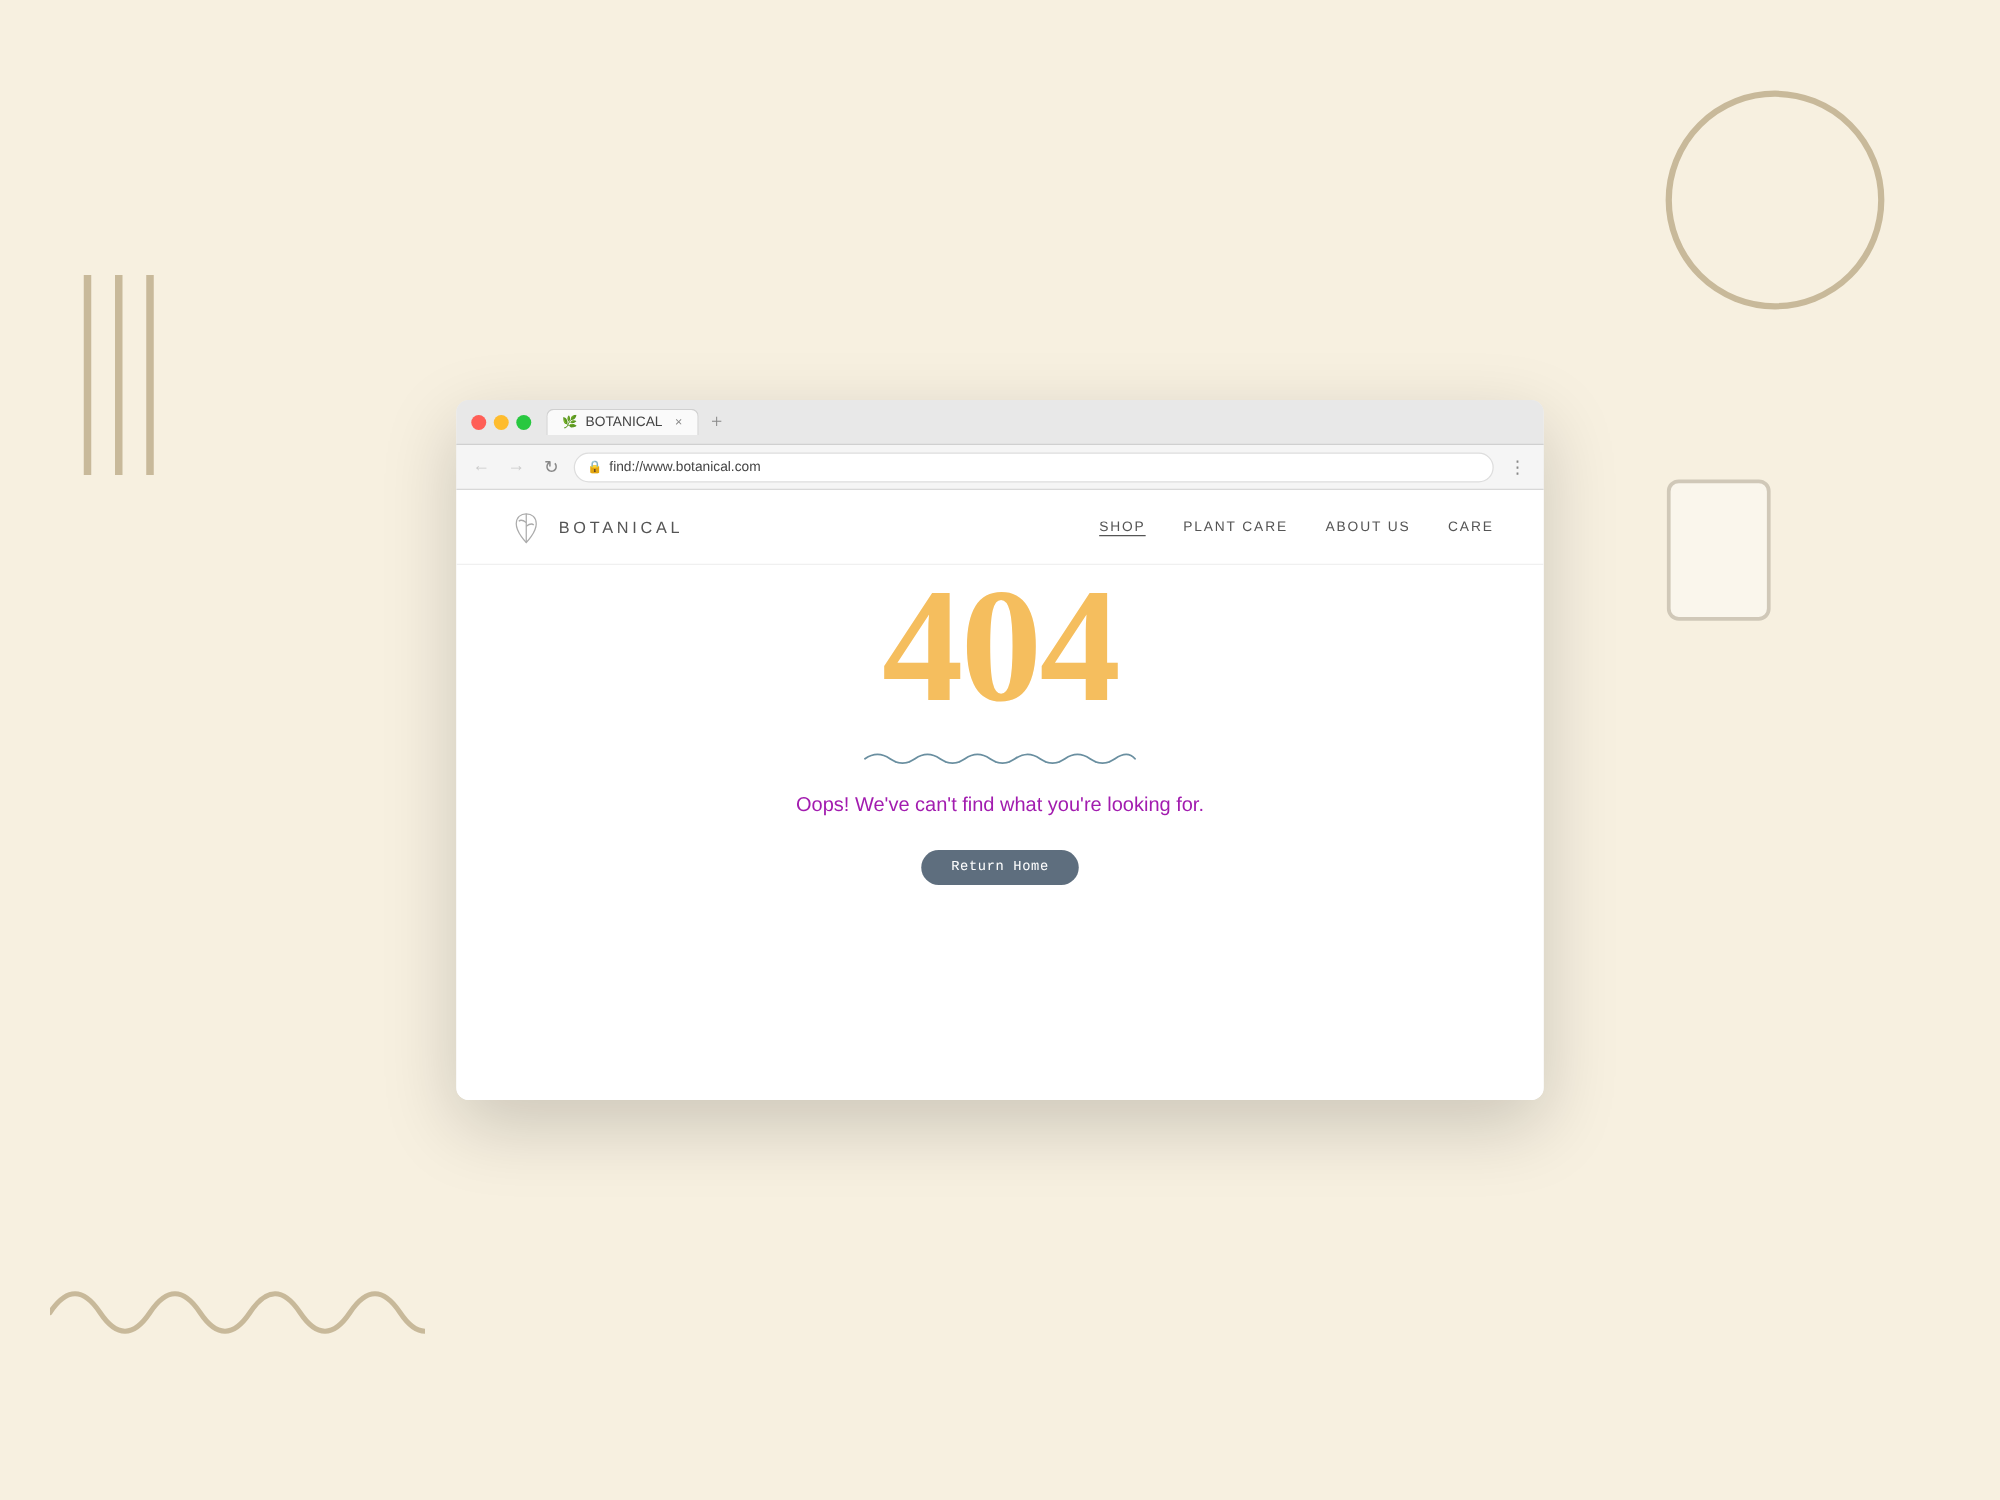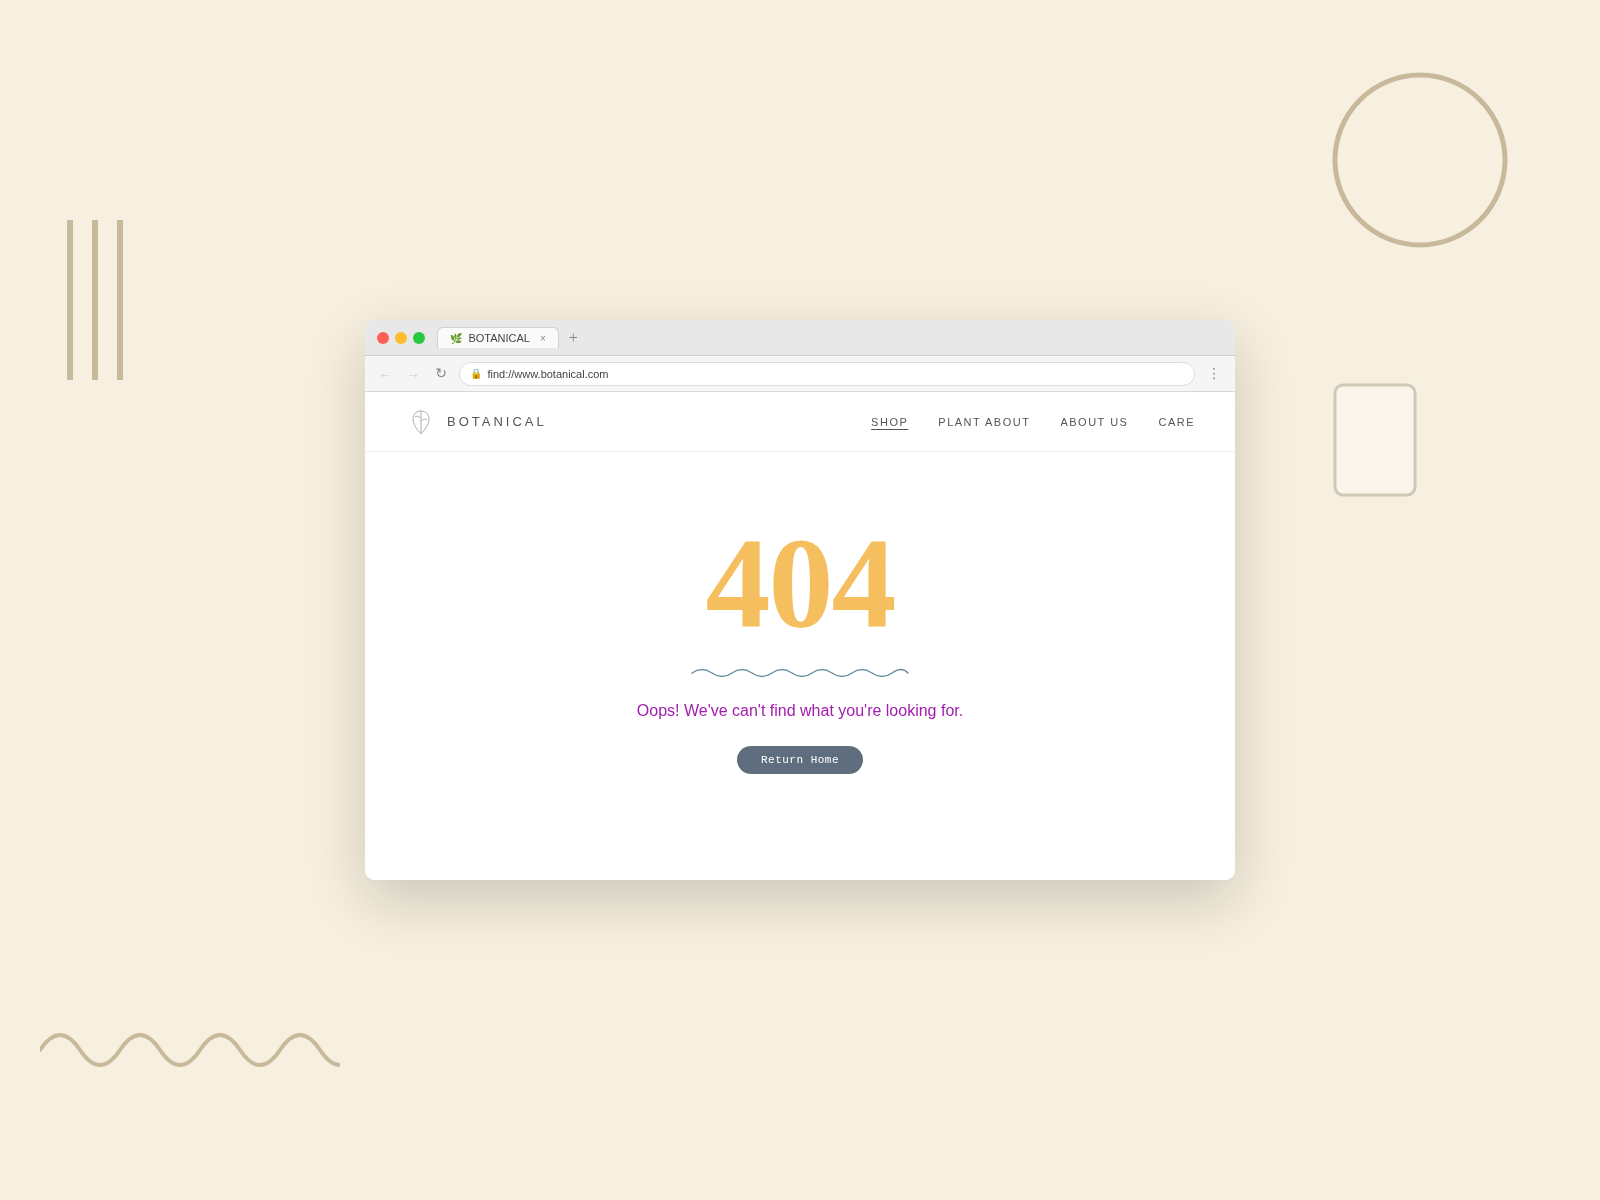--- a/index.html
+++ b/index.html
@@ -242,21 +242,20 @@
       text-decoration: underline;
       text-underline-offset: 3px;
     }
 
     
     .site-main {
       flex: 1;
       display: flex;
       flex-direction: column;
       align-items: center;
-      justify-content: center;
       background: white;
       gap: 16px;
       padding-bottom: 40px;
     }
 
     .error-code {
       font-size: 130px;
       font-weight: 700;
       color: #f5be5e;
       line-height: 1;
@@ -349,21 +348,21 @@
         <svg class="logo-icon" viewBox="0 0 32 32" fill="none" xmlns="http://www.w3.org/2000/svg">
           <path d="M16 28 C16 28 8 20 8 13 C8 8 11.5 5 16 5 C20.5 5 24 8 24 13 C24 20 16 28 16 28Z" stroke="#888" stroke-width="1" fill="none"></path>
           <path d="M16 12 C16 12 12 9 10 11" stroke="#888" stroke-width="1" fill="none"></path>
           <path d="M16 15 C16 15 20 12 22 14" stroke="#888" stroke-width="1" fill="none"></path>
           <line x1="16" y1="5" x2="16" y2="28" stroke="#888" stroke-width="1"></line>
         </svg>
         <span class="logo-text">BOTANICAL</span>
       </div>
       <nav class="site-nav">
         <a class="nav-item active">SHOP</a>
-        <a class="nav-item">PLANT ABOUT</a>
+        <a class="nav-item">PLANT CARE</a>
         <a class="nav-item">ABOUT US</a>
         <a class="nav-item">CARE</a>
       </nav>
     </header>
 
     <main class="site-main">
       <div class="error-code">404</div>
 
       <svg class="wavy-divider" viewBox="0 0 220 18" fill="none" xmlns="http://www.w3.org/2000/svg">
         <path d="M2 9 Q12 2 22 9 Q32 16 42 9 Q52 2 62 9 Q72 16 82 9 Q92 2 102 9 Q112 16 122 9 Q132 2 142 9 Q152 16 162 9 Q172 2 182 9 Q192 16 202 9 Q212 2 218 9" stroke="#6a8fa0" stroke-width="1.5" fill="none" stroke-linecap="round"></path>

